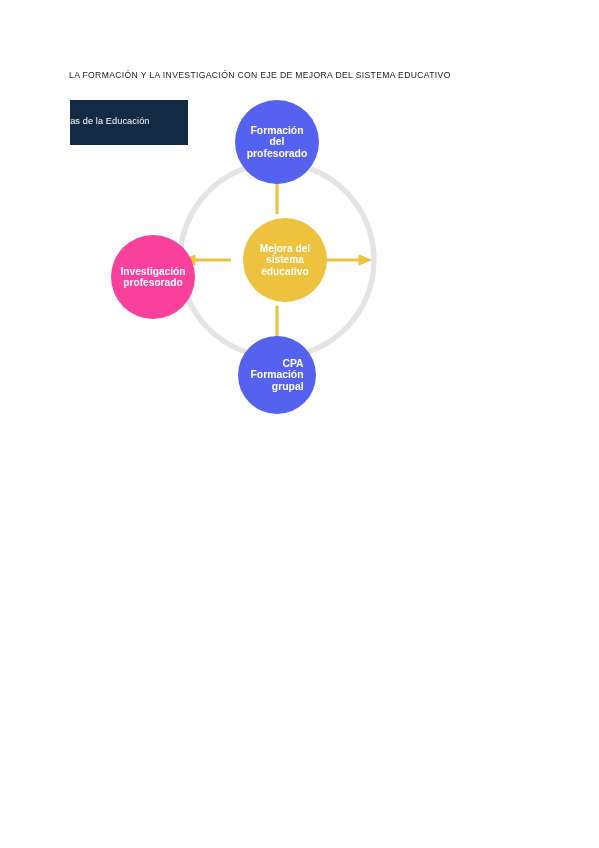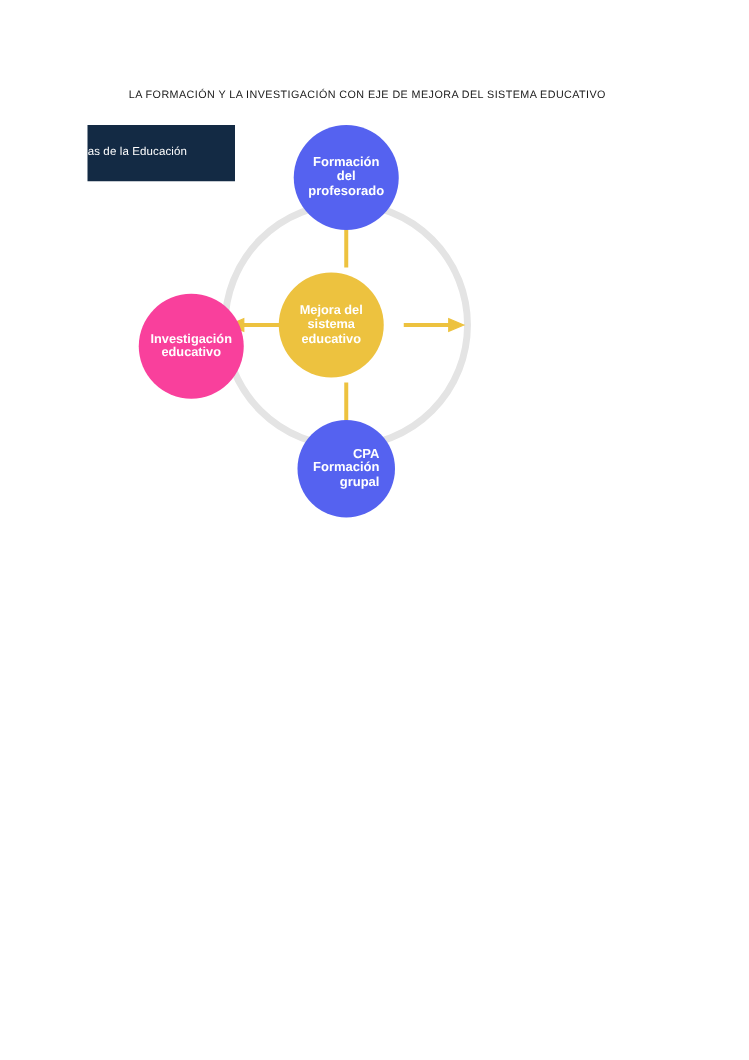--- a/index.html
+++ b/index.html
@@ -27,21 +27,20 @@
     position: absolute;
     left: 69px;
     top: 70px;
     width: 470px;
     font-size: 8.6px;
     letter-spacing: 0.35px;
     color: #1a1a1a;
     font-weight: 400;
     white-space: nowrap;
     font-family: "Liberation Sans", sans-serif;
-    margin-left: 34px;
   }
 
   
   .logo-plate {
     position: absolute;
     left: 70px;
     top: 100px;
     width: 118px;
     height: 45px;
     background: #132a44;
@@ -91,21 +90,21 @@
   }
   .node-label {
     display: block;
     padding: 0 3px;
     white-space: pre-line;
   }
 
   .node-center {
     width: 84px;
     height: 84px;
-    left: 128px;
+    left: 148px;
     top: 126px;
     font-size: 10.2px;
   }
   .node-top {
     width: 84px;
     height: 84px;
     left: 140px;
     top: 8px;
     font-size: 10.4px;
   }
@@ -177,21 +176,21 @@
 
 
     <div class="node node-bottom" style="background:#5562f0">
       <span class="node-label">CPA
 Formación
 grupal</span>
     </div>
 
     <div class="node node-left" style="background:#f9409c">
       <span class="node-label">Investigación
-educativo</span>
+profesorado</span>
     </div>
 
     <div class="node node-center" style="background:#edc23f">
       <span class="node-label">Mejora del
 sistema
 educativo</span>
     </div>
 
   </div>
 </div>

